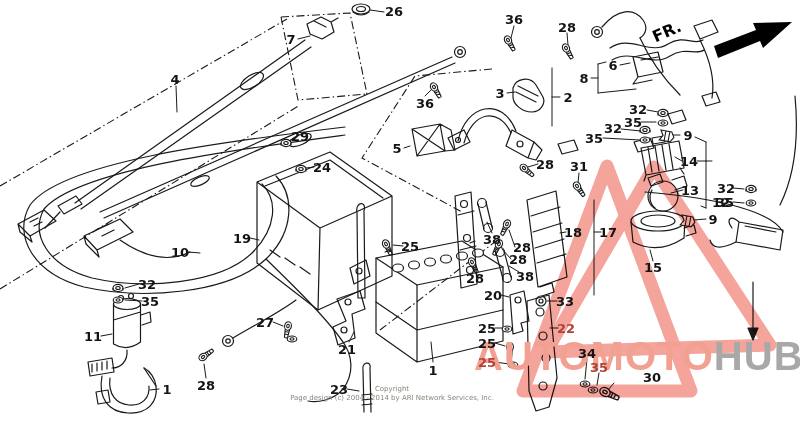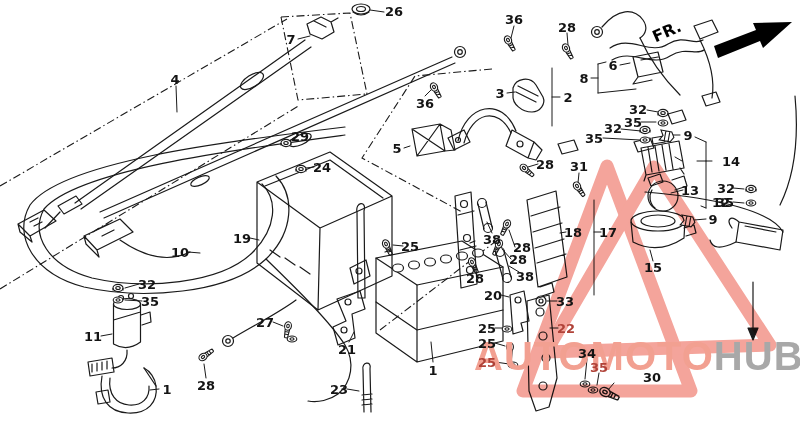--- a/index.html
+++ b/index.html
@@ -290,21 +290,21 @@
       <div class="callout" style="left: 613px; top: 65px;">6</div>
       <div class="callout" style="left: 584px; top: 78px;">8</div>
       <div class="callout" style="left: 568px; top: 97px;">2</div>
       <div class="callout" style="left: 500px; top: 93px;">3</div>
       <div class="callout" style="left: 425px; top: 103px;">36</div>
       <div class="callout" style="left: 638px; top: 109px;">32</div>
       <div class="callout" style="left: 633px; top: 122px;">35</div>
       <div class="callout" style="left: 613px; top: 128px;">32</div>
       <div class="callout" style="left: 594px; top: 138px;">35</div>
       <div class="callout" style="left: 688px; top: 135px;">9</div>
-      <div class="callout" style="left: 689px; top: 161px; margin-left: 42px;">14</div>
+      <div class="callout" style="left: 689px; top: 161px;">14</div>
       <div class="callout" style="left: 721px; top: 161px; margin-top: 41px;">12</div>
       <div class="callout" style="left: 690px; top: 190px;">13</div>
       <div class="callout" style="left: 726px; top: 188px;">32</div>
       <div class="callout" style="left: 725px; top: 202px;">35</div>
       <div class="callout" style="left: 713px; top: 219px;">9</div>
       <div class="callout" style="left: 300px; top: 136px;">29</div>
       <div class="callout" style="left: 397px; top: 148px;">5</div>
       <div class="callout" style="left: 545px; top: 164px;">28</div>
       <div class="callout" style="left: 579px; top: 166px;">31</div>
       <div class="callout" style="left: 322px; top: 167px;">24</div>
@@ -332,13 +332,17 @@
       <div class="callout" style="left: 487px; top: 343px;">25</div>
       <div class="callout hl" style="left: 487px; top: 362px;">25</div>
       <div class="callout" style="left: 347px; top: 349px;">21</div>
       <div class="callout" style="left: 433px; top: 370px;">1</div>
       <div class="callout" style="left: 339px; top: 389px;">23</div>
       <div class="callout" style="left: 587px; top: 353px;">34</div>
       <div class="callout hl" style="left: 599px; top: 367px;">35</div>
       <div class="callout" style="left: 616px; top: 377px; margin-left: 36px;">30</div>
     </div>
 
+  <div id="copyright">
+    <div>Copyright</div>
+    <div>Page design (c) 2004 - 2014 by ARI Network Services, Inc.</div>
+  </div>
 </div>
 
 </body></html>

